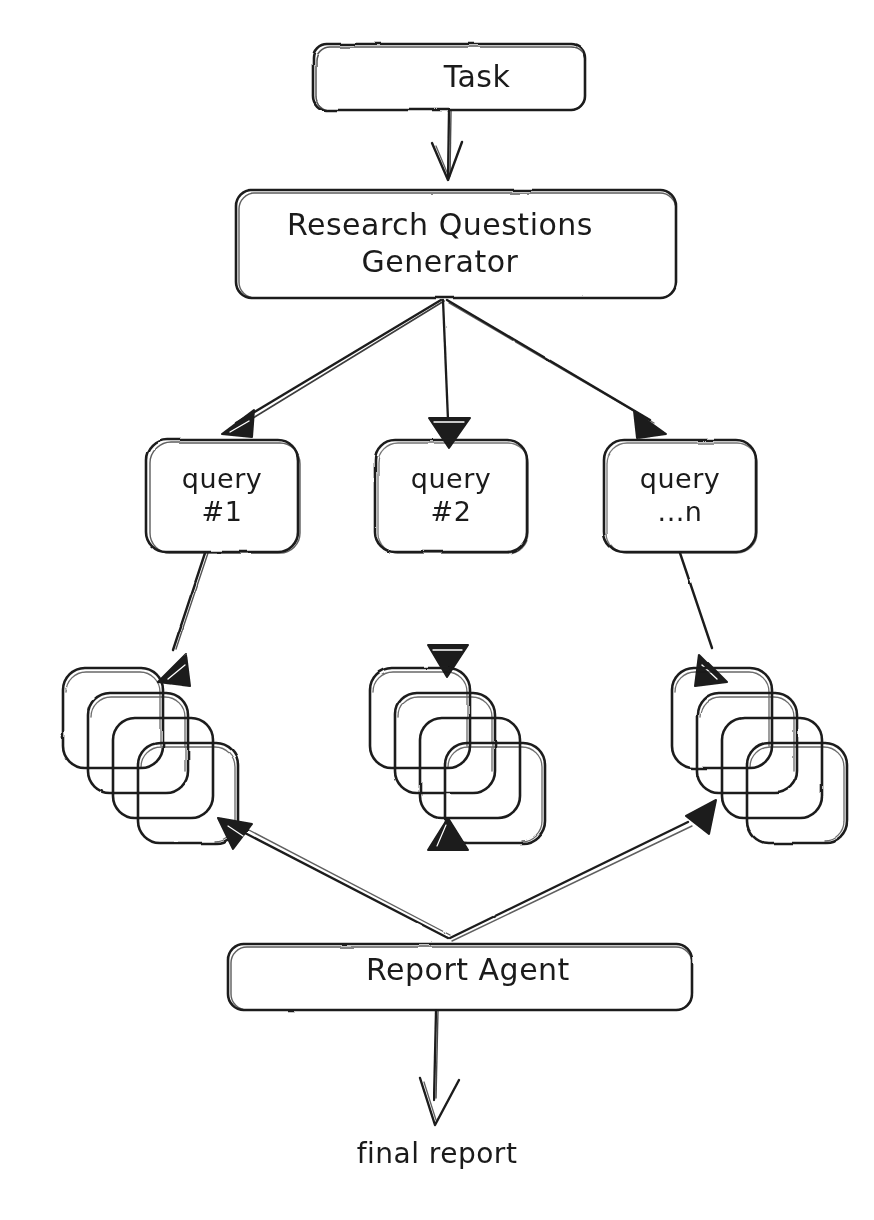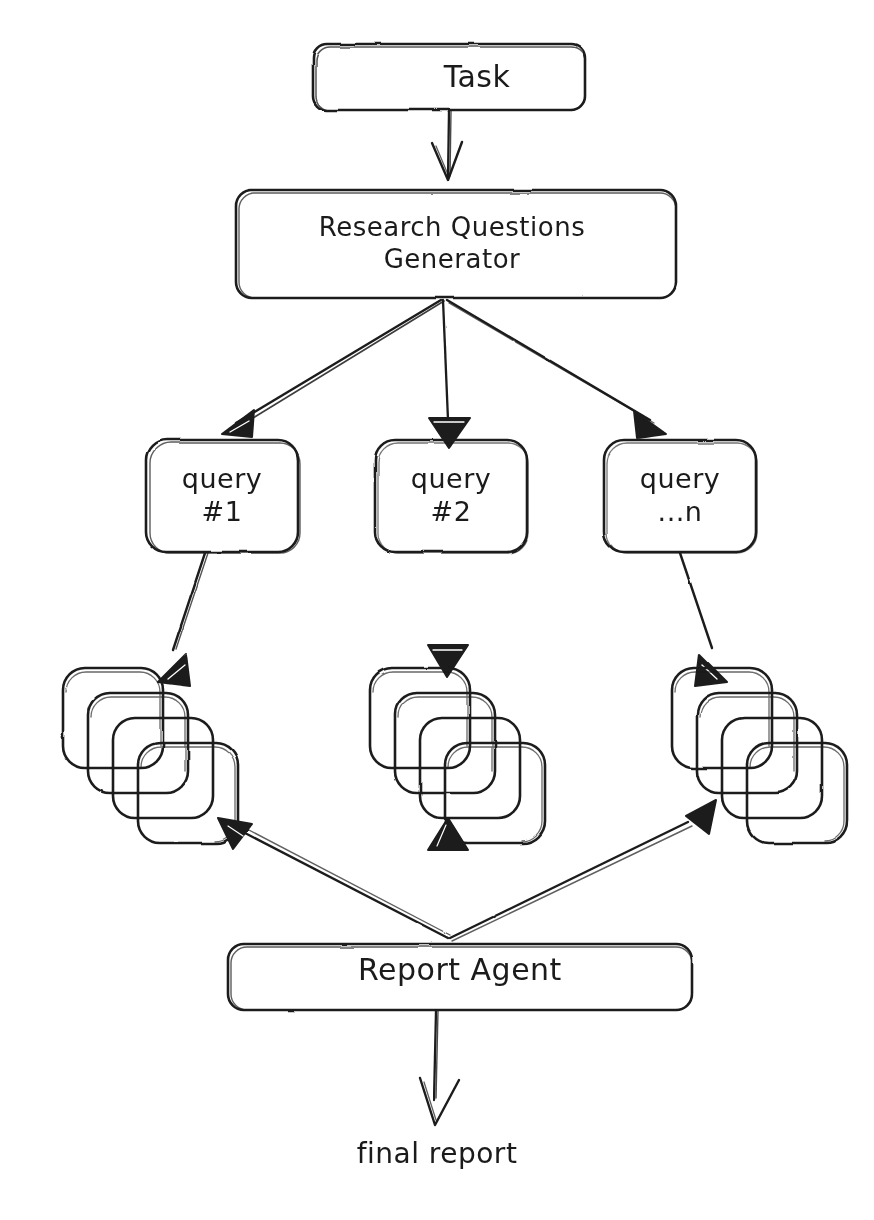--- a/index.html
+++ b/index.html
@@ -33,25 +33,25 @@
     text-align: center;
     color: #1b1b1b;
     font-family: "DejaVu Sans", sans-serif;
     font-weight: 400;
     letter-spacing: 0.5px;
     line-height: 1.22;
     pointer-events: none;
     white-space: pre-line;
   }
   .lbl-task      { left: 313px; top: 44px;  width: 272px; height: 66px;  font-size: 30px; margin-left: 28px; }
-  .lbl-generator { left: 232px; top: 190px; width: 440px; height: 108px; font-size: 26px; }
+  .lbl-generator { left: 220px; top: 190px; width: 440px; height: 108px; font-size: 30px; }
   .lbl-q1        { left: 146px; top: 440px; width: 152px; height: 112px; font-size: 27px; }
   .lbl-q2        { left: 375px; top: 440px; width: 152px; height: 112px; font-size: 27px; }
   .lbl-q3        { left: 604px; top: 440px; width: 152px; height: 112px; font-size: 27px; }
-  .lbl-report    { left: 228px; top: 944px; width: 464px; height: 52px;  font-size: 30px; }
+  .lbl-report    { left: 228px; top: 944px; width: 464px; height: 52px;  font-size: 30px; padding-left: 8px; }
   .lbl-final     { left: 287px; top: 1134px; width: 300px; height: 40px; font-size: 28px; text-align: right; }
 </style>
 </head>
 <body>
 
 <div id="canvas">
 
   <svg id="diagram-svg" viewBox="0 0 874 1220">
     <defs>
       <filter id="rough" x="-20%" y="-20%" width="140%" height="140%">

